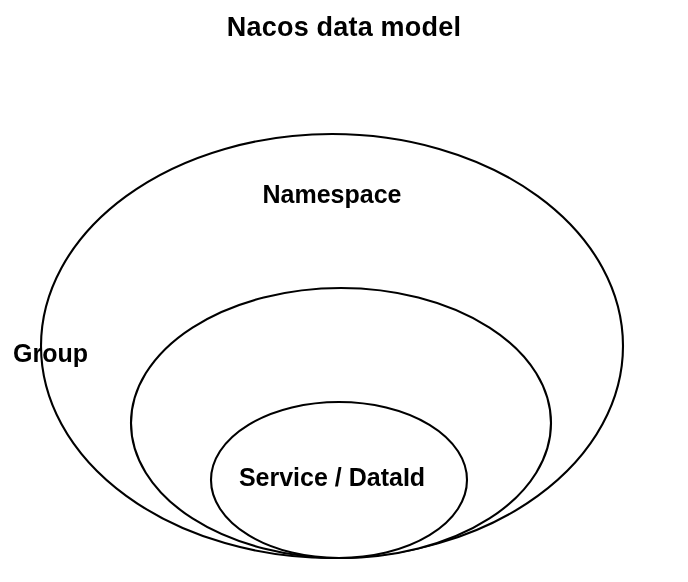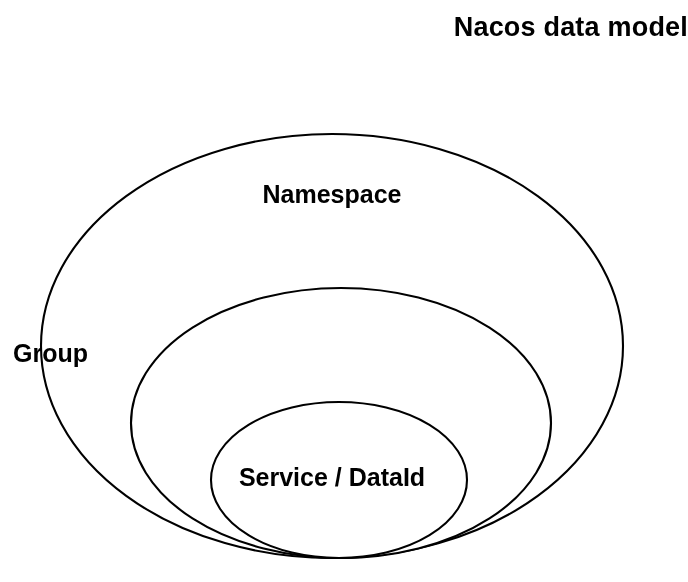--- a/index.html
+++ b/index.html
@@ -19,21 +19,21 @@
     position: relative;
     width: 688px;
     height: 582px;
     background: #ffffff;
   }
   #diagram-title {
     position: absolute;
     left: 0;
     top: 12px;
     width: 688px;
-    text-align: right;
+    text-align: center;
     font-family: "Liberation Sans", sans-serif;
     font-size: 27px;
     font-weight: bold;
     letter-spacing: 0.2px;
     color: #000000;
     white-space: nowrap;
   }
   #venn-svg {
     position: absolute;
     left: 0;

